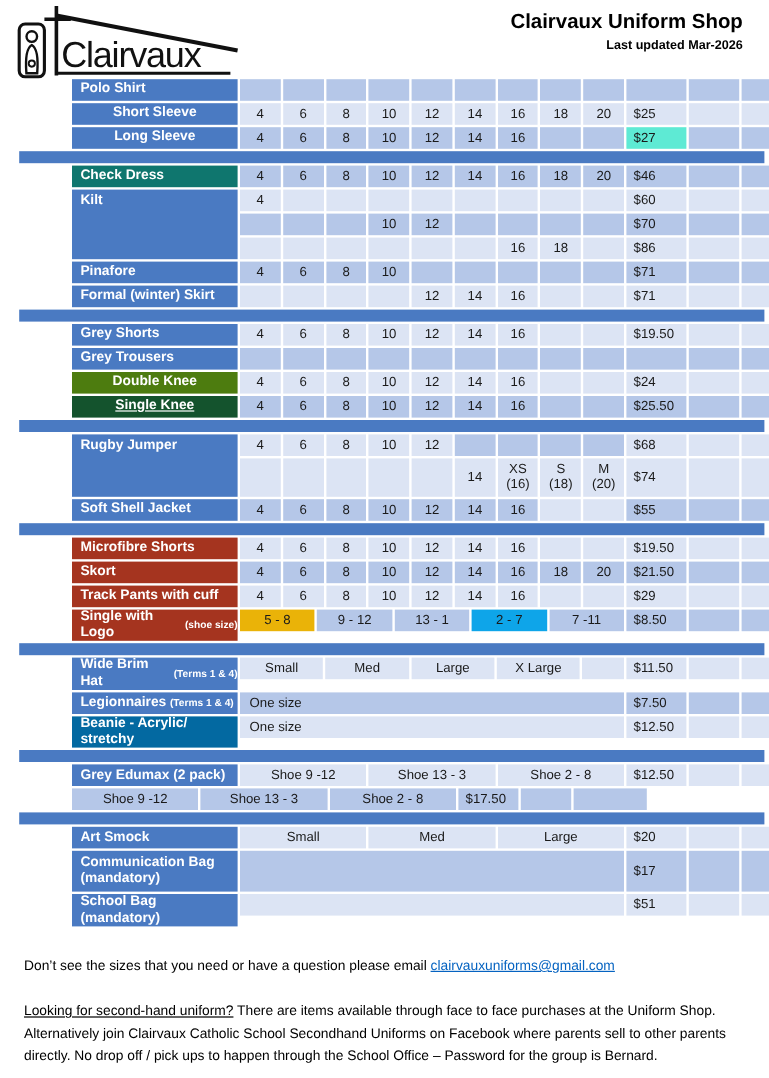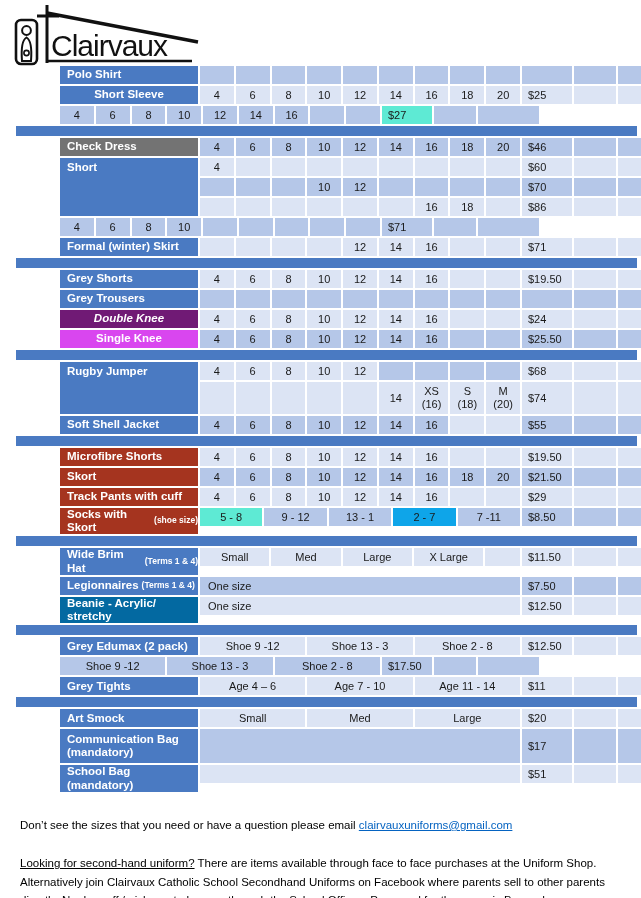--- a/index.html
+++ b/index.html
@@ -55,20 +55,24 @@
         <circle cx="12.5" cy="26.5" r="4.4" fill="none" stroke="#111" stroke-width="2"></circle>
         <path d="M8,57 C7,44 8,36 12.5,33.5 C17,36 18,44 17,57 Z" fill="none" stroke="#111" stroke-width="2"></path>
         <circle cx="12.5" cy="49" r="2.6" fill="none" stroke="#111" stroke-width="1.6"></circle>
         <line x1="33" y1="1" x2="33" y2="59" stroke="#111" stroke-width="3"></line>
         <line x1="23" y1="12" x2="45" y2="12" stroke="#111" stroke-width="3"></line>
         <line x1="33" y1="9" x2="184" y2="38" stroke="#111" stroke-width="3.4"></line>
         <line x1="33" y1="57" x2="178" y2="57" stroke="#111" stroke-width="2.6"></line>
         <text x="37" y="52" font-family="Liberation Sans, sans-serif" font-size="30" letter-spacing="-1" fill="#111" id="logo-text-svg">Clairvaux</text>
       </svg>
     </div>
+    <div class="titleblock">
+      <div class="title">Clairvaux Uniform Shop</div>
+      <div class="subtitle">Last updated Mar-2026</div>
+    </div>
   </div>
 
   <div class="tbl">
     <div id="tbody">
         <div class="group">
           <div class="rowlabel" style="background: rgb(74, 122, 194);">
             <span>Polo Shirt</span>
           </div>
           <div class="rowswrap">
             <div class="row" style="height: 18px;">
@@ -106,20 +110,23 @@
                 <div class="cell" style="flex: 1 1 0px; background: rgb(220, 228, 244);">18</div>
                 <div class="cell" style="flex: 1 1 0px; background: rgb(220, 228, 244);">20</div>
               </div>
               <div class="pc" style="background: rgb(220, 228, 244);">$25</div>
               <div class="qc" style="background: rgb(220, 228, 244);"></div>
               <div class="tc" style="background: rgb(220, 228, 244);"></div>
             </div>
           </div>
         </div>
         <div class="group">
+          <div class="rowlabel indent" style="background: rgb(74, 122, 194);">
+            <span>Long Sleeve</span>
+          </div>
           <div class="rowswrap">
             <div class="row" style="height: 18px;">
               <div class="sizes">
                 <div class="cell" style="flex: 1 1 0px; background: rgb(181, 199, 232);">4</div>
                 <div class="cell" style="flex: 1 1 0px; background: rgb(181, 199, 232);">6</div>
                 <div class="cell" style="flex: 1 1 0px; background: rgb(181, 199, 232);">8</div>
                 <div class="cell" style="flex: 1 1 0px; background: rgb(181, 199, 232);">10</div>
                 <div class="cell" style="flex: 1 1 0px; background: rgb(181, 199, 232);">12</div>
                 <div class="cell" style="flex: 1 1 0px; background: rgb(181, 199, 232);">14</div>
                 <div class="cell" style="flex: 1 1 0px; background: rgb(181, 199, 232);">16</div>
@@ -127,21 +134,21 @@
                 <div class="cell" style="flex: 1 1 0px; background: rgb(181, 199, 232);"></div>
               </div>
               <div class="pc" style="background: #5eead4;">$27</div>
               <div class="qc" style="background: rgb(181, 199, 232);"></div>
               <div class="tc" style="background: rgb(181, 199, 232);"></div>
             </div>
           </div>
         </div>
         <div class="divider" style="background: rgb(74, 122, 194);"></div>
         <div class="group">
-          <div class="rowlabel" style="background: #737373;">
+          <div class="rowlabel" style="background: #0f766e;">
             <span>Check Dress</span>
           </div>
           <div class="rowswrap">
             <div class="row" style="height: 18px;">
               <div class="sizes">
                 <div class="cell" style="flex: 1 1 0px; background: rgb(181, 199, 232);">4</div>
                 <div class="cell" style="flex: 1 1 0px; background: rgb(181, 199, 232);">6</div>
                 <div class="cell" style="flex: 1 1 0px; background: rgb(181, 199, 232);">8</div>
                 <div class="cell" style="flex: 1 1 0px; background: rgb(181, 199, 232);">10</div>
                 <div class="cell" style="flex: 1 1 0px; background: rgb(181, 199, 232);">12</div>
@@ -151,21 +158,21 @@
                 <div class="cell" style="flex: 1 1 0px; background: rgb(181, 199, 232);">20</div>
               </div>
               <div class="pc" style="background: rgb(181, 199, 232);">$46</div>
               <div class="qc" style="background: rgb(181, 199, 232);"></div>
               <div class="tc" style="background: rgb(181, 199, 232);"></div>
             </div>
           </div>
         </div>
         <div class="group">
           <div class="rowlabel top" style="background: rgb(74, 122, 194);">
-            <span>Short</span>
+            <span>Kilt</span>
           </div>
           <div class="rowswrap">
             <div class="row" style="height: 18px;">
               <div class="sizes">
                 <div class="cell" style="flex: 1 1 0px; background: rgb(220, 228, 244);">4</div>
                 <div class="cell" style="flex: 1 1 0px; background: rgb(220, 228, 244);"></div>
                 <div class="cell" style="flex: 1 1 0px; background: rgb(220, 228, 244);"></div>
                 <div class="cell" style="flex: 1 1 0px; background: rgb(220, 228, 244);"></div>
                 <div class="cell" style="flex: 1 1 0px; background: rgb(220, 228, 244);"></div>
                 <div class="cell" style="flex: 1 1 0px; background: rgb(220, 228, 244);"></div>
@@ -205,20 +212,23 @@
                 <div class="cell" style="flex: 1 1 0px; background: rgb(220, 228, 244);">18</div>
                 <div class="cell" style="flex: 1 1 0px; background: rgb(220, 228, 244);"></div>
               </div>
               <div class="pc" style="background: rgb(220, 228, 244);">$86</div>
               <div class="qc" style="background: rgb(220, 228, 244);"></div>
               <div class="tc" style="background: rgb(220, 228, 244);"></div>
             </div>
           </div>
         </div>
         <div class="group">
+          <div class="rowlabel" style="background: rgb(74, 122, 194);">
+            <span>Pinafore</span>
+          </div>
           <div class="rowswrap">
             <div class="row" style="height: 18px;">
               <div class="sizes">
                 <div class="cell" style="flex: 1 1 0px; background: rgb(181, 199, 232);">4</div>
                 <div class="cell" style="flex: 1 1 0px; background: rgb(181, 199, 232);">6</div>
                 <div class="cell" style="flex: 1 1 0px; background: rgb(181, 199, 232);">8</div>
                 <div class="cell" style="flex: 1 1 0px; background: rgb(181, 199, 232);">10</div>
                 <div class="cell" style="flex: 1 1 0px; background: rgb(181, 199, 232);"></div>
                 <div class="cell" style="flex: 1 1 0px; background: rgb(181, 199, 232);"></div>
                 <div class="cell" style="flex: 1 1 0px; background: rgb(181, 199, 232);"></div>
@@ -295,21 +305,21 @@
                 <div class="cell" style="flex: 1 1 0px; background: rgb(181, 199, 232);"></div>
                 <div class="cell" style="flex: 1 1 0px; background: rgb(181, 199, 232);"></div>
               </div>
               <div class="pc" style="background: rgb(181, 199, 232);"></div>
               <div class="qc" style="background: rgb(181, 199, 232);"></div>
               <div class="tc" style="background: rgb(181, 199, 232);"></div>
             </div>
           </div>
         </div>
         <div class="group">
-          <div class="rowlabel indent" style="background: #701a75; font-style: italic;">
+          <div class="rowlabel indent" style="background: #4d7c0f;">
             <span>Double Knee</span>
           </div>
           <div class="rowswrap">
             <div class="row" style="height: 18px;">
               <div class="sizes">
                 <div class="cell" style="flex: 1 1 0px; background: rgb(220, 228, 244);">4</div>
                 <div class="cell" style="flex: 1 1 0px; background: rgb(220, 228, 244);">6</div>
                 <div class="cell" style="flex: 1 1 0px; background: rgb(220, 228, 244);">8</div>
                 <div class="cell" style="flex: 1 1 0px; background: rgb(220, 228, 244);">10</div>
                 <div class="cell" style="flex: 1 1 0px; background: rgb(220, 228, 244);">12</div>
@@ -318,21 +328,21 @@
                 <div class="cell" style="flex: 1 1 0px; background: rgb(220, 228, 244);"></div>
                 <div class="cell" style="flex: 1 1 0px; background: rgb(220, 228, 244);"></div>
               </div>
               <div class="pc" style="background: rgb(220, 228, 244);">$24</div>
               <div class="qc" style="background: rgb(220, 228, 244);"></div>
               <div class="tc" style="background: rgb(220, 228, 244);"></div>
             </div>
           </div>
         </div>
         <div class="group">
-          <div class="rowlabel indent" style="background: #d946ef;">
+          <div class="rowlabel indent" style="background: #14532d; text-decoration: underline;">
             <span>Single Knee</span>
           </div>
           <div class="rowswrap">
             <div class="row" style="height: 18px;">
               <div class="sizes">
                 <div class="cell" style="flex: 1 1 0px; background: rgb(181, 199, 232);">4</div>
                 <div class="cell" style="flex: 1 1 0px; background: rgb(181, 199, 232);">6</div>
                 <div class="cell" style="flex: 1 1 0px; background: rgb(181, 199, 232);">8</div>
                 <div class="cell" style="flex: 1 1 0px; background: rgb(181, 199, 232);">10</div>
                 <div class="cell" style="flex: 1 1 0px; background: rgb(181, 199, 232);">12</div>
@@ -478,27 +488,27 @@
                 <div class="cell" style="flex: 1 1 0px; background: rgb(220, 228, 244);"></div>
               </div>
               <div class="pc" style="background: rgb(220, 228, 244);">$29</div>
               <div class="qc" style="background: rgb(220, 228, 244);"></div>
               <div class="tc" style="background: rgb(220, 228, 244);"></div>
             </div>
           </div>
         </div>
         <div class="group">
           <div class="rowlabel" style="background: rgb(165, 52, 31);">
-            <span>Socks with Skort</span>
+            <span>Single with Logo</span>
             <span class="small">(shoe size)</span>
           </div>
           <div class="rowswrap">
             <div class="row" style="height: 18px;">
               <div class="sizes">
-                <div class="cell" style="flex: 1.8 1 0px; background: #5eead4;">5 - 8</div>
+                <div class="cell" style="flex: 1.8 1 0px; background: #eab308;">5 - 8</div>
                 <div class="cell" style="flex: 1.8 1 0px; background: rgb(181, 199, 232);">9 - 12</div>
                 <div class="cell" style="flex: 1.8 1 0px; background: rgb(181, 199, 232);">13 - 1</div>
                 <div class="cell" style="flex: 1.8 1 0px; background: #0ea5e9;">2 - 7</div>
                 <div class="cell" style="flex: 1.8 1 0px; background: rgb(181, 199, 232);">7 -11</div>
               </div>
               <div class="pc" style="background: rgb(181, 199, 232);">$8.50</div>
               <div class="qc" style="background: rgb(181, 199, 232);"></div>
               <div class="tc" style="background: rgb(181, 199, 232);"></div>
             </div>
           </div>
@@ -580,37 +590,20 @@
                 <div class="cell" style="flex: 3 1 0px; background: rgb(181, 199, 232);">Shoe 9 -12</div>
                 <div class="cell" style="flex: 3 1 0px; background: rgb(181, 199, 232);">Shoe 13 - 3</div>
                 <div class="cell" style="flex: 3 1 0px; background: rgb(181, 199, 232);">Shoe 2 - 8</div>
               </div>
               <div class="pc" style="background: rgb(181, 199, 232);">$17.50</div>
               <div class="qc" style="background: rgb(181, 199, 232);"></div>
               <div class="tc" style="background: rgb(181, 199, 232);"></div>
             </div>
           </div>
         </div>
-        <div class="group">
-          <div class="rowlabel" style="background: rgb(74, 122, 194);">
-            <span>Grey Tights</span>
-          </div>
-          <div class="rowswrap">
-            <div class="row" style="height: 18px;">
-              <div class="sizes">
-                <div class="cell" style="flex: 3 1 0px; background: rgb(220, 228, 244);">Age 4 – 6</div>
-                <div class="cell" style="flex: 3 1 0px; background: rgb(220, 228, 244);">Age 7 - 10</div>
-                <div class="cell" style="flex: 3 1 0px; background: rgb(220, 228, 244);">Age 11 - 14</div>
-              </div>
-              <div class="pc" style="background: rgb(220, 228, 244);">$11</div>
-              <div class="qc" style="background: rgb(220, 228, 244);"></div>
-              <div class="tc" style="background: rgb(220, 228, 244);"></div>
-            </div>
-          </div>
-        </div>
         <div class="divider" style="background: rgb(74, 122, 194);"></div>
         <div class="group">
           <div class="rowlabel" style="background: rgb(74, 122, 194);">
             <span>Art Smock</span>
           </div>
           <div class="rowswrap">
             <div class="row" style="height: 18px;">
               <div class="sizes">
                 <div class="cell" style="flex: 3 1 0px; background: rgb(220, 228, 244);">Small</div>
                 <div class="cell" style="flex: 3 1 0px; background: rgb(220, 228, 244);">Med</div>

